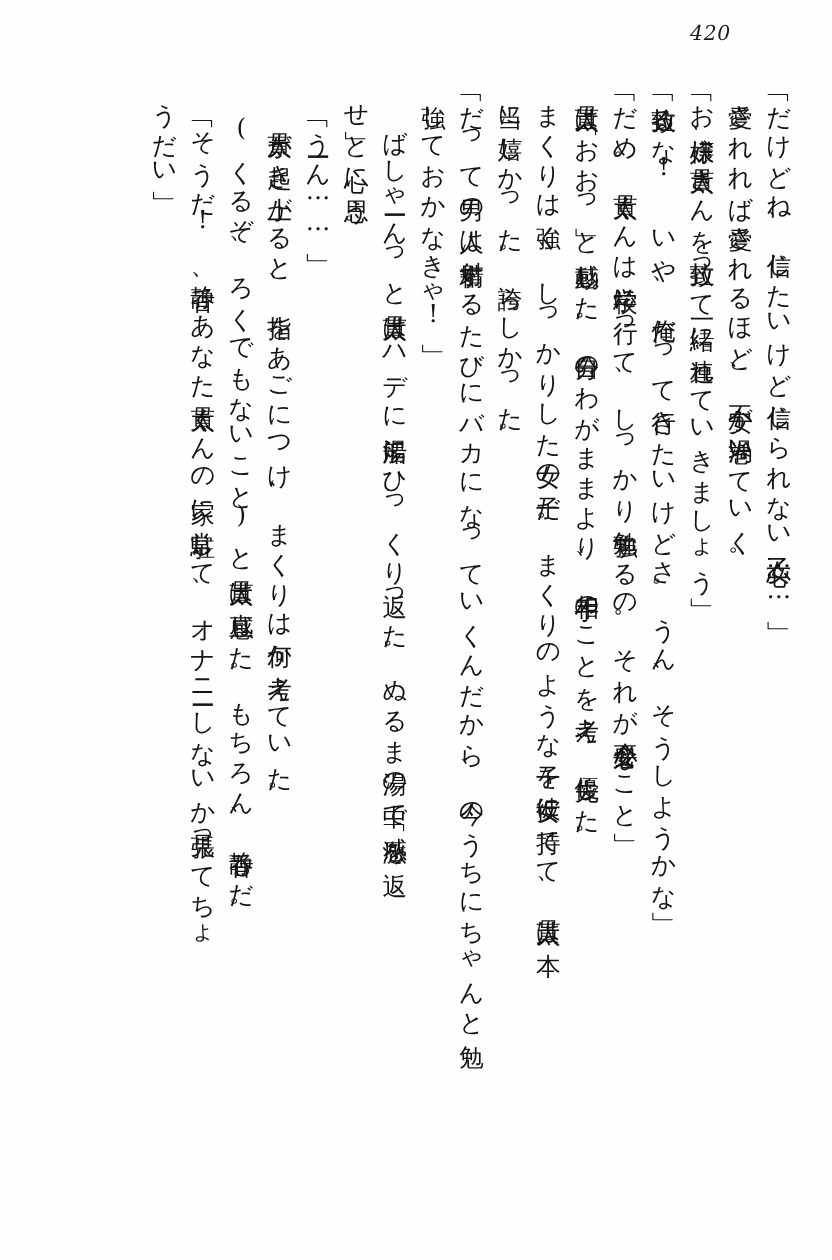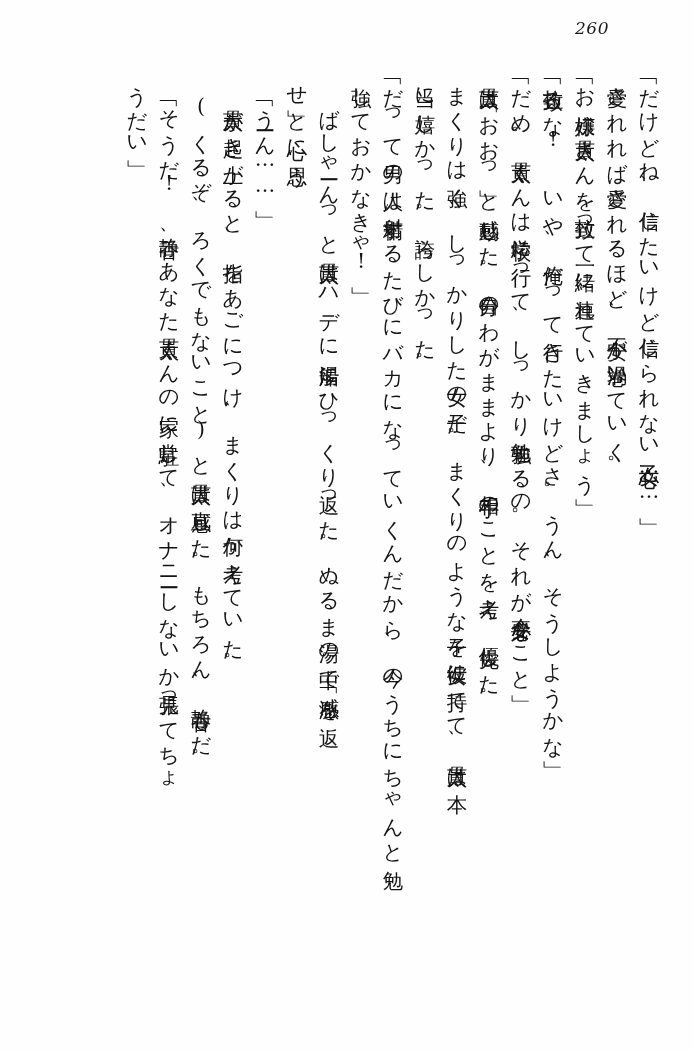--- a/index.html
+++ b/index.html
@@ -59,21 +59,21 @@
   }
   .vline.indent {
     padding-top: 22px;
   }
 </style>
 </head>
 <body>
 
 <div class="page">
 
-  <div class="page-number">260</div>
+  <div class="page-number">420</div>
 
   <div class="text-block">
     <div class="vline">「だけどね、信じたいけど信じられない乙女心……」</div>
     <div class="vline">愛されれば愛されるほど、不安が渦巻いていく。</div>
     <div class="vline">「お嬢様、貫太さんを拉致って一緒に連れていきましょう」</div>
     <div class="vline">「拉致るな! いや、俺だって行きたいけどさ。うん、そうしようかな」</div>
     <div class="vline">「だめ。貫太くんは学校に行って、しっかり勉強するの。それが今必要なこと」</div>
     <div class="vline">貫太は「おおっ」と感動した。自分のわがままより、相手のことを考え、優先した。</div>
     <div class="vline">まくりは強く、しっかりした女の子だ。まくりのような子を彼女に持てて、貫太は本</div>
     <div class="vline">当に嬉しかった。誇らしかった。</div>

